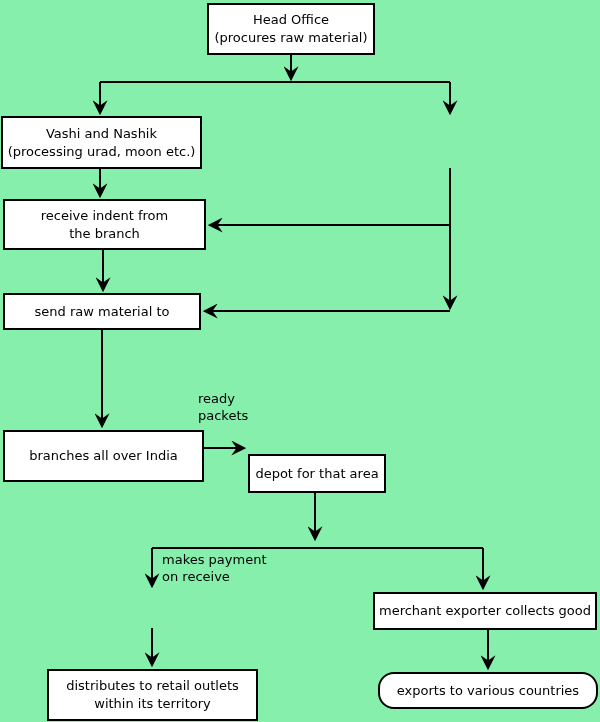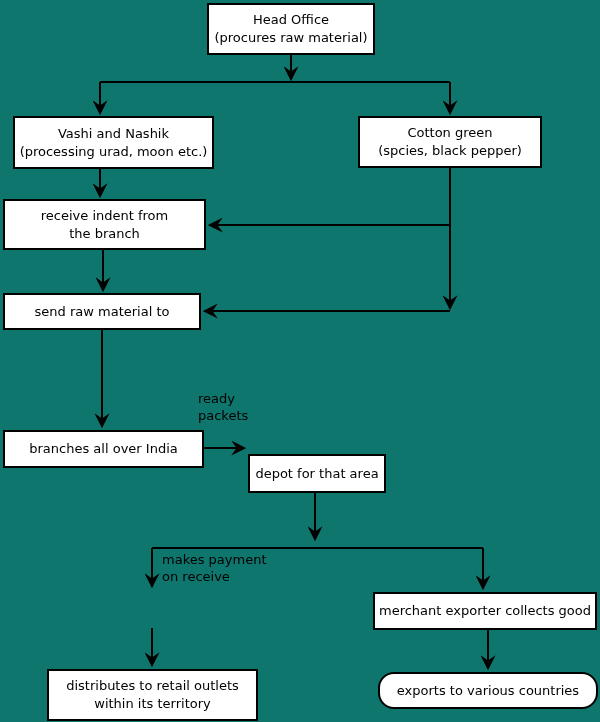--- a/index.html
+++ b/index.html
@@ -4,21 +4,21 @@
 <style>
   html, body {
     margin: 0;
     padding: 0;
     background: #ffffff;
   }
   .canvas {
     position: relative;
     width: 600px;
     height: 722px;
-    background: #0f766e;
+    background: #86efac;
     font-family: "DejaVu Sans", "Liberation Sans", sans-serif;
     color: #000000;
     overflow: hidden;
   }
   .edges {
     position: absolute;
     left: 0;
     top: 0;
     width: 600px;
     height: 722px;
@@ -39,25 +39,25 @@
   }
   .edge-label {
     position: absolute;
     white-space: pre-line;
     font-size: 13px;
     line-height: 1.3;
     background: transparent;
   }
   
   .n-head      { left: 207px; top: 3px;   width: 168px; height: 52px; }
-  .n-vashi     { left: 13px;   top: 116px; width: 201px; height: 53px; }
+  .n-vashi     { left: 1px;   top: 116px; width: 201px; height: 53px; }
   .n-cotton    { left: 358px; top: 116px; width: 184px; height: 52px; }
   .n-receive   { left: 3px;   top: 199px; width: 203px; height: 51px; }
   .n-send      { left: 3px;   top: 293px; width: 198px; height: 37px; }
-  .n-branches  { left: 3px;   top: 430px; width: 201px; height: 38px; }
+  .n-branches  { left: 3px;   top: 430px; width: 201px; height: 52px; }
   .n-depot     { left: 248px; top: 429px; width: 138px; height: 39px; margin-top: 25px; }
   .n-distrib   { left: 45px;  top: 590px; width: 210px; height: 38px; }
   .n-merchant  { left: 373px; top: 592px; width: 224px; height: 38px; }
   .n-retail    { left: 47px;  top: 669px; width: 211px; height: 52px; }
   .n-exports   { left: 378px; top: 672px; width: 220px; height: 37px; border-radius: 16px; }
   .l-ready     { left: 198px; top: 391px; width: 60px;  }
   .l-payment   { left: 162px; top: 552px; width: 106px; }
 </style>
 </head>
 <body>
@@ -90,22 +90,20 @@
       <path d="M488,630 L488,668" marker-end="url(#arrow)"></path>
     </g>
   </svg>
 
   <div class="node n-head">Head Office
 (procures raw material)</div>
 
   <div class="node n-vashi">Vashi and Nashik
 (processing urad, moon etc.)</div>
 
-  <div class="node n-cotton">Cotton green
-(spcies, black pepper)</div>
 
   <div class="node n-receive">receive indent from
 the branch</div>
 
   <div class="node n-send">send raw material to</div>
 
   <div class="node n-branches">branches all over India</div>
 
   <div class="node n-depot">depot for that area</div>
 

